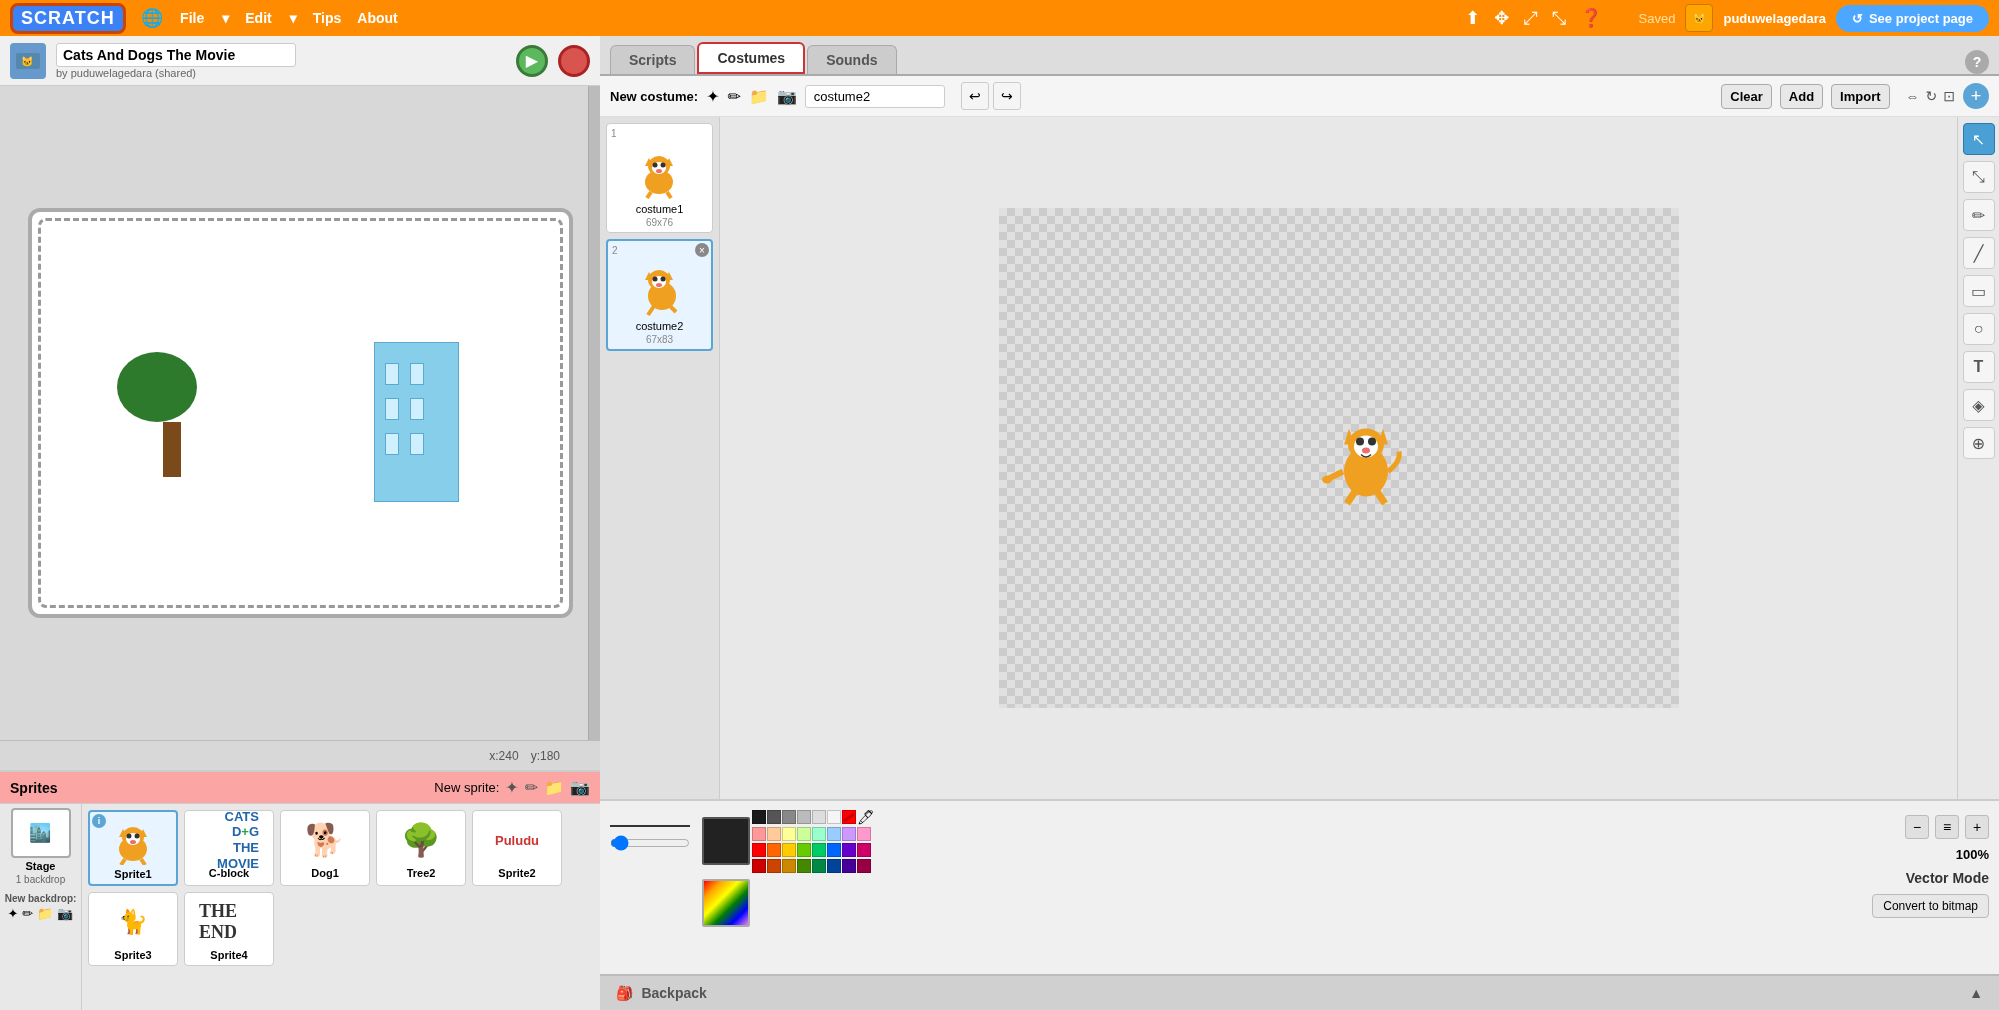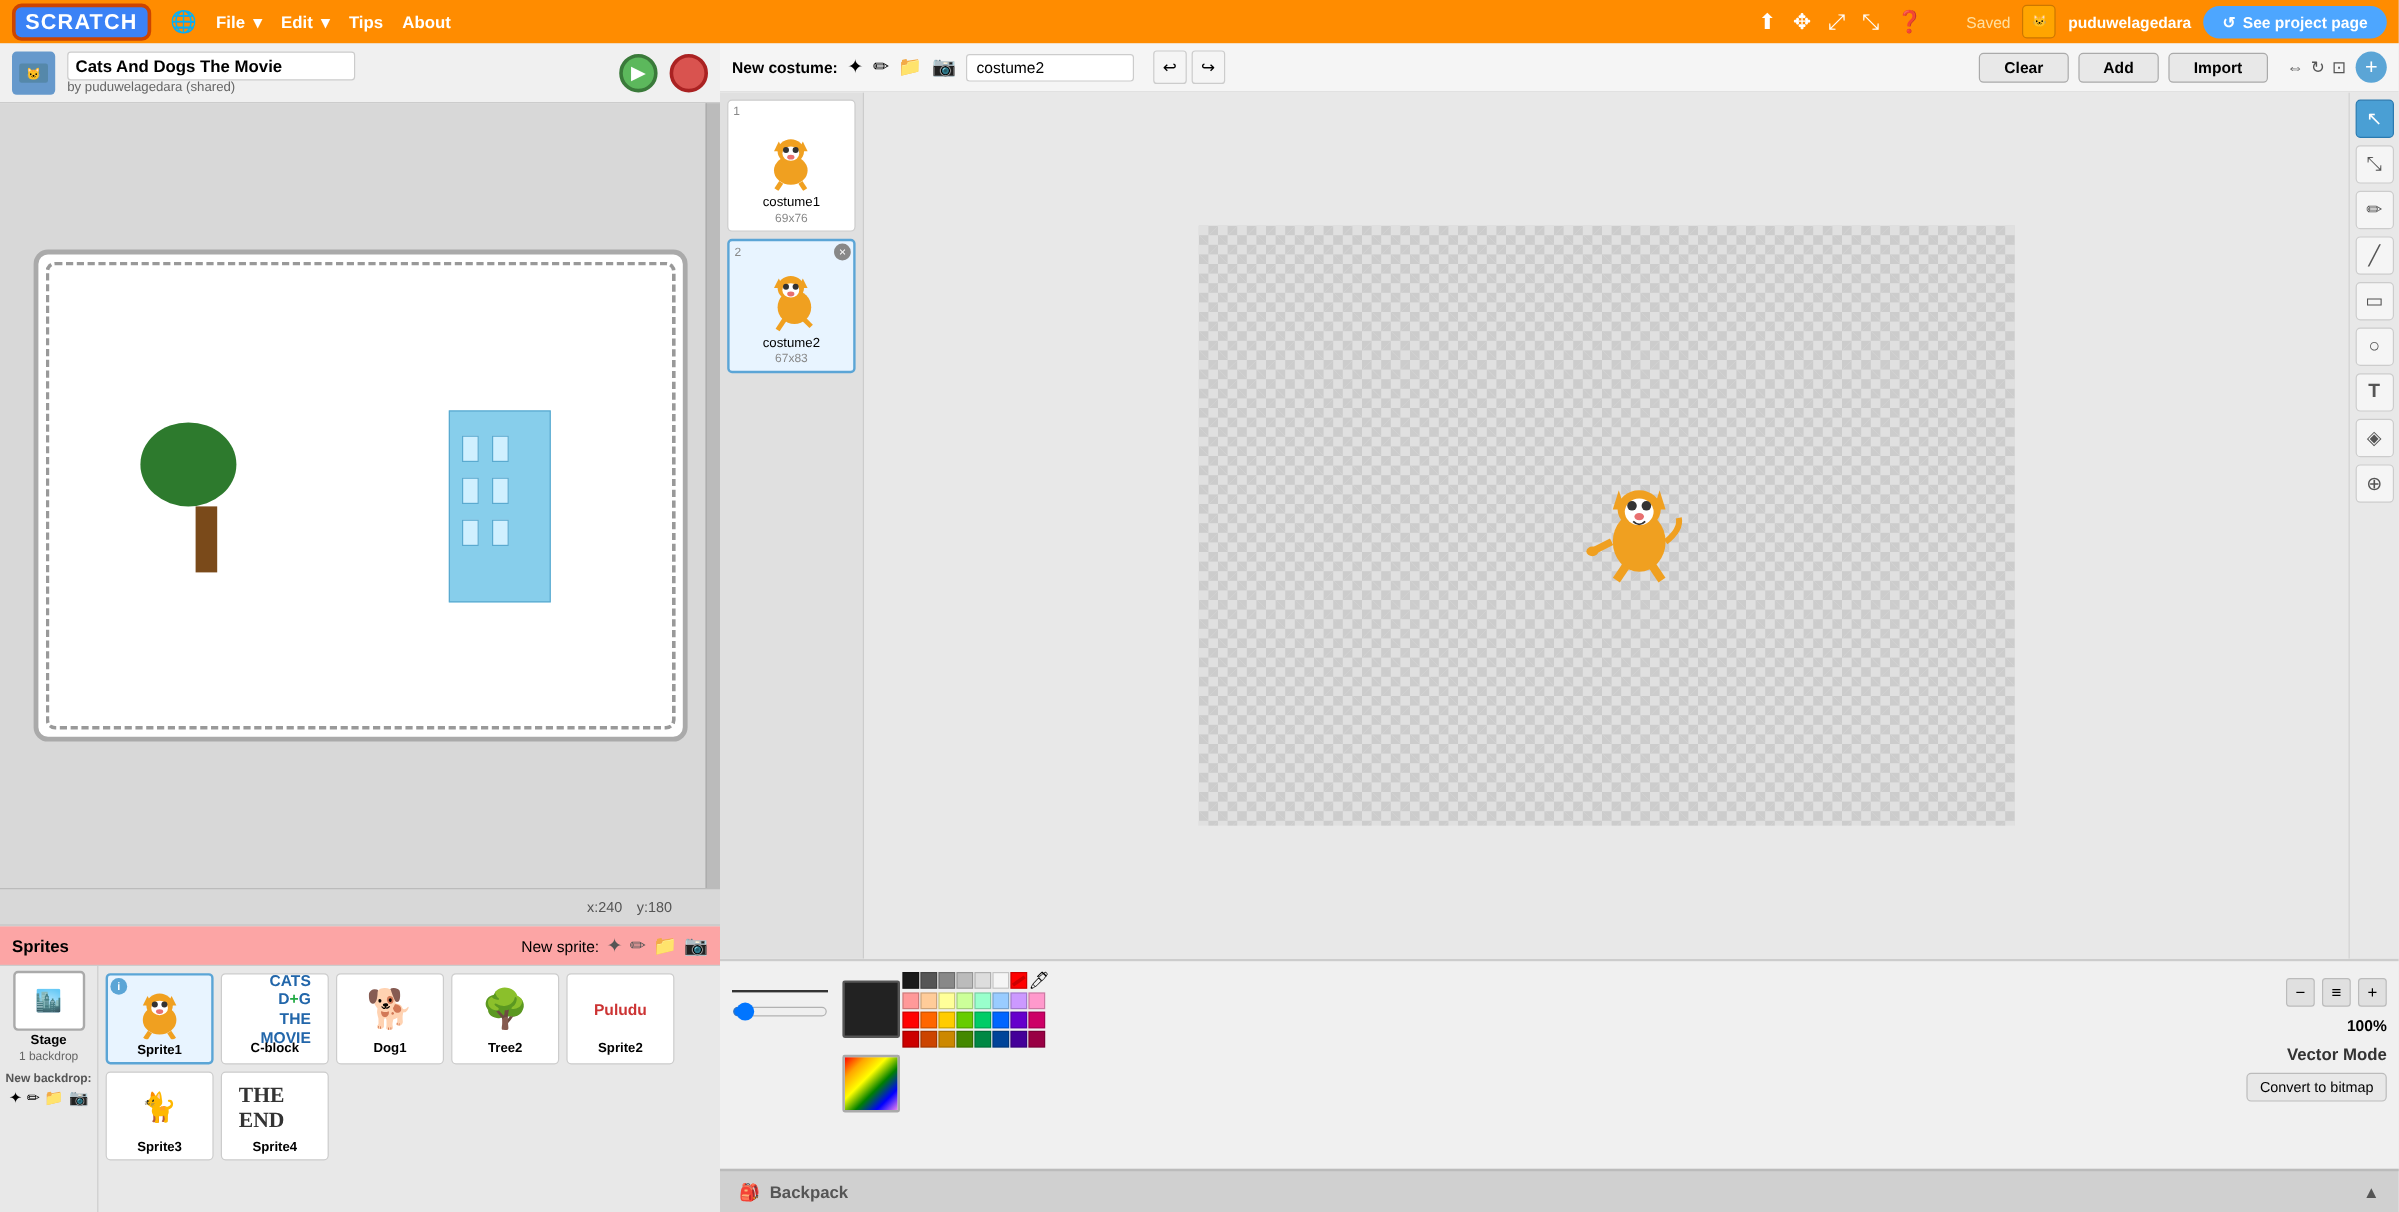--- a/index.html
+++ b/index.html
@@ -22,21 +22,21 @@
       color: white;
       font-weight: 900;
       font-size: 18px;
       padding: 2px 8px;
       font-family: 'Helvetica Neue', sans-serif;
       letter-spacing: 1px;
     }
     .menu-globe { color: white; font-size: 18px; cursor: pointer; }
     .menu-item {
       color: white; font-size: 14px; font-weight: bold; cursor: pointer;
-      display: flex; align-items: center; gap: 7px;
+      display: flex; align-items: center; gap: 18px;
     }
     .menu-icons { display: flex; gap: 14px; align-items: center; margin-left: auto; }
     .menu-icon-btn { color: white; font-size: 18px; cursor: pointer; }
     .menu-right { display: flex; align-items: center; gap: 10px; margin-left: 20px; }
     .saved-text { color: #ffe0a0; font-size: 13px; }
     .user-avatar { width: 28px; height: 28px; background: #ffa500; border-radius: 4px; display: flex; align-items: center; justify-content: center; color: white; font-size: 10px; border: 1px solid #cc7700; }
     .username-link { color: white; font-size: 13px; font-weight: bold; cursor: pointer; }
     .see-project-btn {
       background: #4da6ff; color: white; border: none; border-radius: 20px;
       padding: 6px 16px; font-size: 13px; font-weight: bold; cursor: pointer;
@@ -307,21 +307,21 @@
       border-radius: 3px; font-size: 13px; width: 140px;
     }
     .undo-redo { display: flex; gap: 4px; margin-left: 8px; }
     .undo-redo-btn {
       background: none; border: 1px solid #ccc; border-radius: 3px;
       width: 28px; height: 28px; cursor: pointer; font-size: 14px;
       display: flex; align-items: center; justify-content: center;
     }
     .header-spacer { flex: 1; }
     .clear-btn, .add-btn, .import-btn {
-      padding: 4px 20px; font-size: 13px; font-weight: bold;
+      padding: 4px 8px; font-size: 13px; font-weight: bold;
       border: 1px solid #aaa; border-radius: 4px; cursor: pointer;
       background: #e8e8e8;
     }
     .transform-icons { display: flex; gap: 6px; align-items: center; margin-left: 8px; }
     .transform-icon { font-size: 14px; cursor: pointer; color: #555; }
     .plus-btn {
       background: #5ba5d6; color: white; border: none; border-radius: 50%;
       width: 26px; height: 26px; font-size: 18px; cursor: pointer;
       display: flex; align-items: center; justify-content: center;
     }
@@ -731,20 +731,27 @@
             <div class="sprite-item-name">Sprite4</div>
           </div>
         </div>
       </div>
     </div>
 
   </div>
 
   <div id="right-panel">
 
+    <div id="tab-bar">
+      <div class="tab">Scripts</div>
+      <div class="tab active" style="border-color:#cc3333;border-width:2px;">Costumes</div>
+      <div class="tab">Sounds</div>
+      <div style="flex:1;"></div>
+      <div class="help-btn" style="position:static;transform:none;">?</div>
+    </div>
 
     <div id="costume-editor-header">
       <span class="new-costume-label">New costume:</span>
       <div class="new-costume-icons">
         <span>✦</span>
         <span>✏</span>
         <span>📁</span>
         <span>📷</span>
       </div>
       <input class="costume-name-input" value="costume2" style="">

